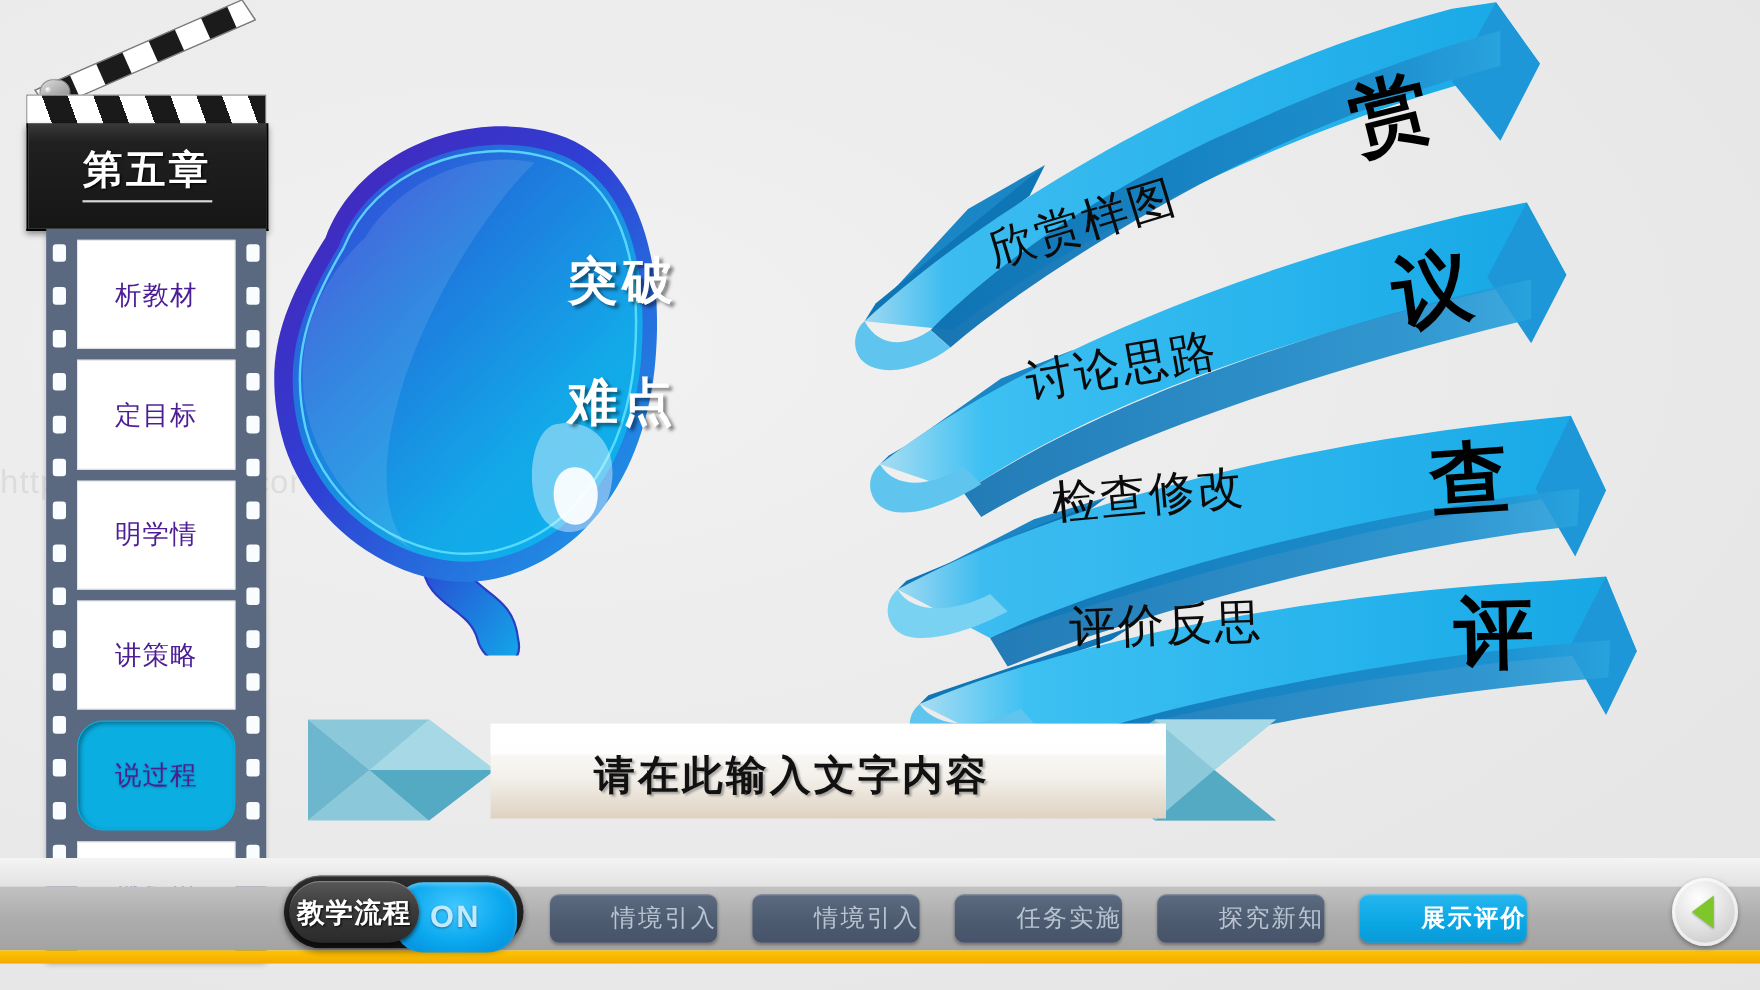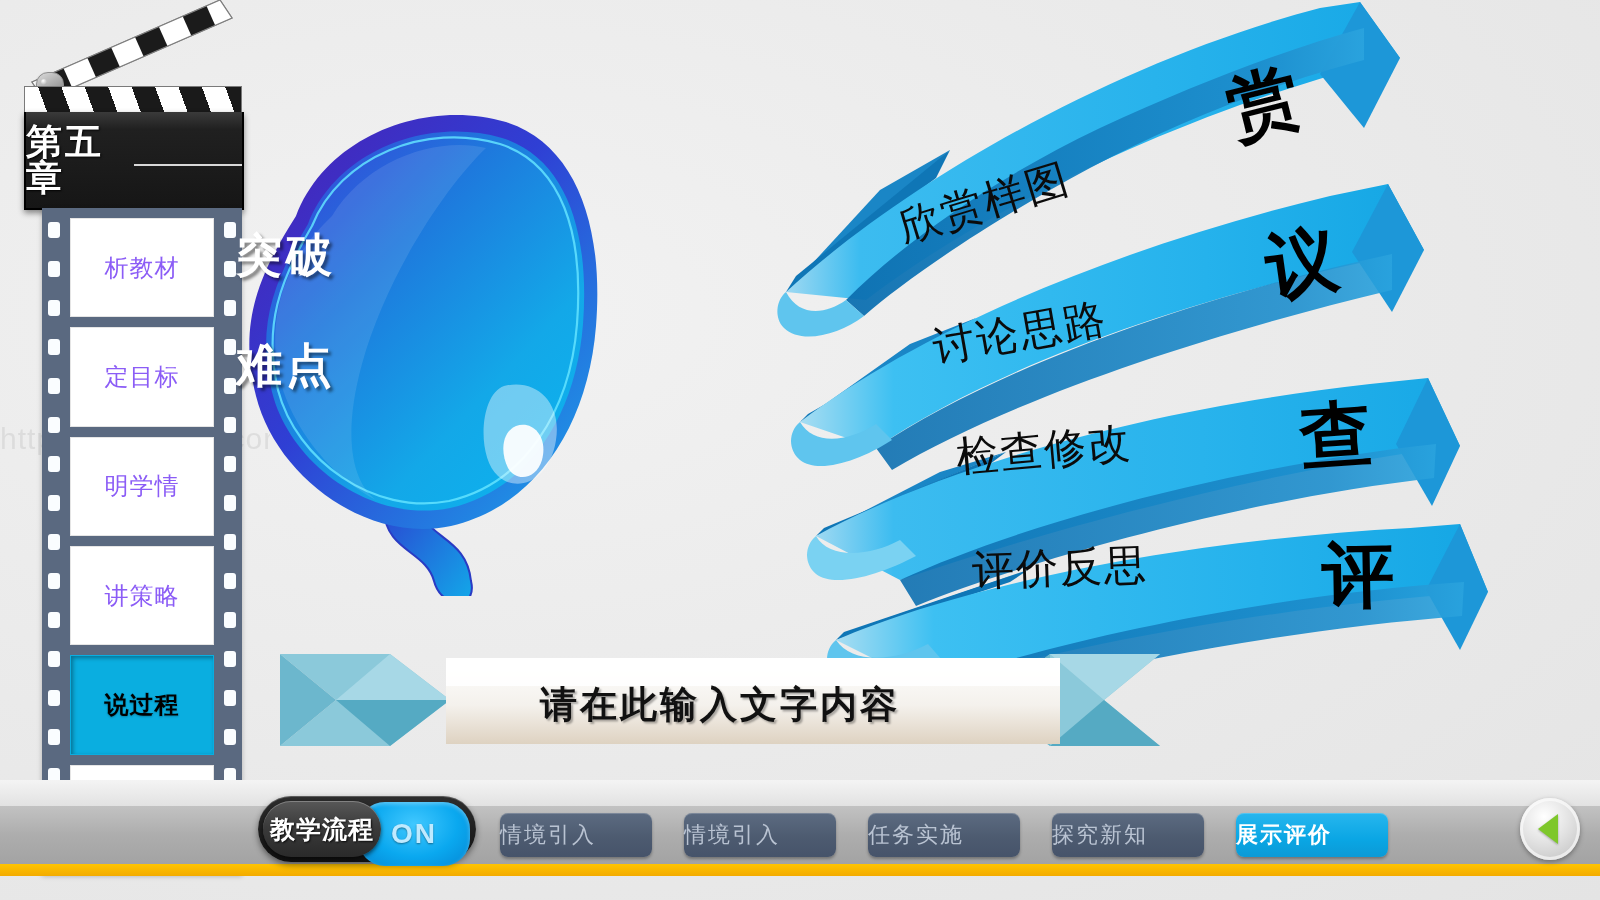--- a/index.html
+++ b/index.html
@@ -51,21 +51,21 @@
     position:absolute;inset:-10px -20px;
     background:repeating-linear-gradient(70deg,
       #1a1a1a 0 22px, #ffffff 22px 44px);
     box-shadow:inset 0 -6px 8px rgba(0,0,0,.25);
   }
   .clap-title{
     position:absolute;left:6px;top:112px;width:216px;height:96px;
     background:linear-gradient(180deg,#3a3a3a 0%,#202020 18%,#161616 100%);
     border:2px solid #000;border-top:none;
     box-shadow:0 3px 6px rgba(0,0,0,.45);
-    display:flex;flex-direction:row;align-items:center;justify-content:center;
+    display:flex;flex-direction:column;align-items:center;justify-content:center;
   }
   .clap-title .txt{
     color:#fff;font-size:36px;font-weight:700;letter-spacing:3px;
     text-shadow:1px 1px 2px rgba(0,0,0,.9);line-height:1;
   }
   .clap-title .rule{
     width:118px;height:2px;background:#e8e8e8;margin-top:10px;opacity:.92;
   }
 
   .strip{
@@ -74,35 +74,36 @@
     box-shadow:0 2px 5px rgba(0,0,0,.25);
   }
   .perf{position:absolute;width:12px;height:16px;background:#fafdff;border-radius:3px;}
   .frames{
     position:absolute;left:28px;top:10px;width:144px;height:646px;
     display:flex;flex-direction:column;gap:10px;
   }
   .frame{
     flex:1 1 0;background:#fff;border:1px solid #e5e5e5;
     display:flex;align-items:center;justify-content:center;
-    font-size:24px;color:#8b5cf6;font-weight:400;letter-spacing:1px;
+    font-size:24px;color:#4c1d95;font-weight:400;letter-spacing:1px;
   }
   .frame.active{
-    background:#0aaee0;color:#000000;font-weight:700;
+    background:#0aaee0;color:#4c1d95;font-weight:400;
     box-shadow:inset 2px 2px 4px rgba(0,0,0,.35);
     border-color:#0aaee0;
     text-shadow:0 1px 2px rgba(0,0,0,.25);
+    border-radius:24px;
   }
 
   
   .blob-wrap{position:absolute;left:236px;top:96px;width:380px;height:500px;}
   .blob-svg{position:absolute;left:0;top:0;}
   .blob-text{
     position:absolute;left:0;top:0;width:380px;height:430px;
-    display:flex;flex-direction:column;align-items:flex-start;justify-content:center;
+    display:flex;flex-direction:column;align-items:flex-end;justify-content:center;
     gap:48px;pointer-events:none;
   }
   .blob-text div{
     color:#fff;font-size:46px;font-weight:700;letter-spacing:4px;
     text-shadow:3px 3px 3px rgba(0,0,0,.45);
   }
 
   
   .ribbons{position:absolute;left:760px;top:0px;width:840px;height:680px;}
   .ribbons svg{position:absolute;left:0;top:0;}
@@ -165,21 +166,21 @@
   }
   .toggle .knob span{
     color:#fff;font-size:25px;font-weight:700;letter-spacing:1px;
     text-shadow:1px 1px 2px rgba(0,0,0,.8);
   }
 
   .steps{position:absolute;left:500px;top:806px;width:1010px;height:58px;display:flex;align-items:center;gap:32px;}
   .step{
     width:152px;height:44px;border-radius:8px;
     background:linear-gradient(180deg,#5c6b81 0%,#4d5b70 55%,#46536a 100%);
-    display:flex;align-items:center;justify-content:flex-start;
+    display:flex;align-items:center;justify-content:flex-end;
     color:#b9c3d2;font-size:22px;letter-spacing:2px;
     box-shadow:0 2px 3px rgba(0,0,0,.3), inset 0 1px 0 rgba(255,255,255,.2);
   }
   .step.active{
     background:linear-gradient(180deg,#27b6ee 0%,#0aa6e4 60%,#0b9ad6 100%);
     color:#fff;font-weight:700;
   }
   .navbtn{
     position:absolute;left:1520px;top:798px;width:60px;height:62px;border-radius:50%;
     background:radial-gradient(circle at 40% 30%,#ffffff 0%,#e3e3e3 45%,#bdbdbd 100%);

